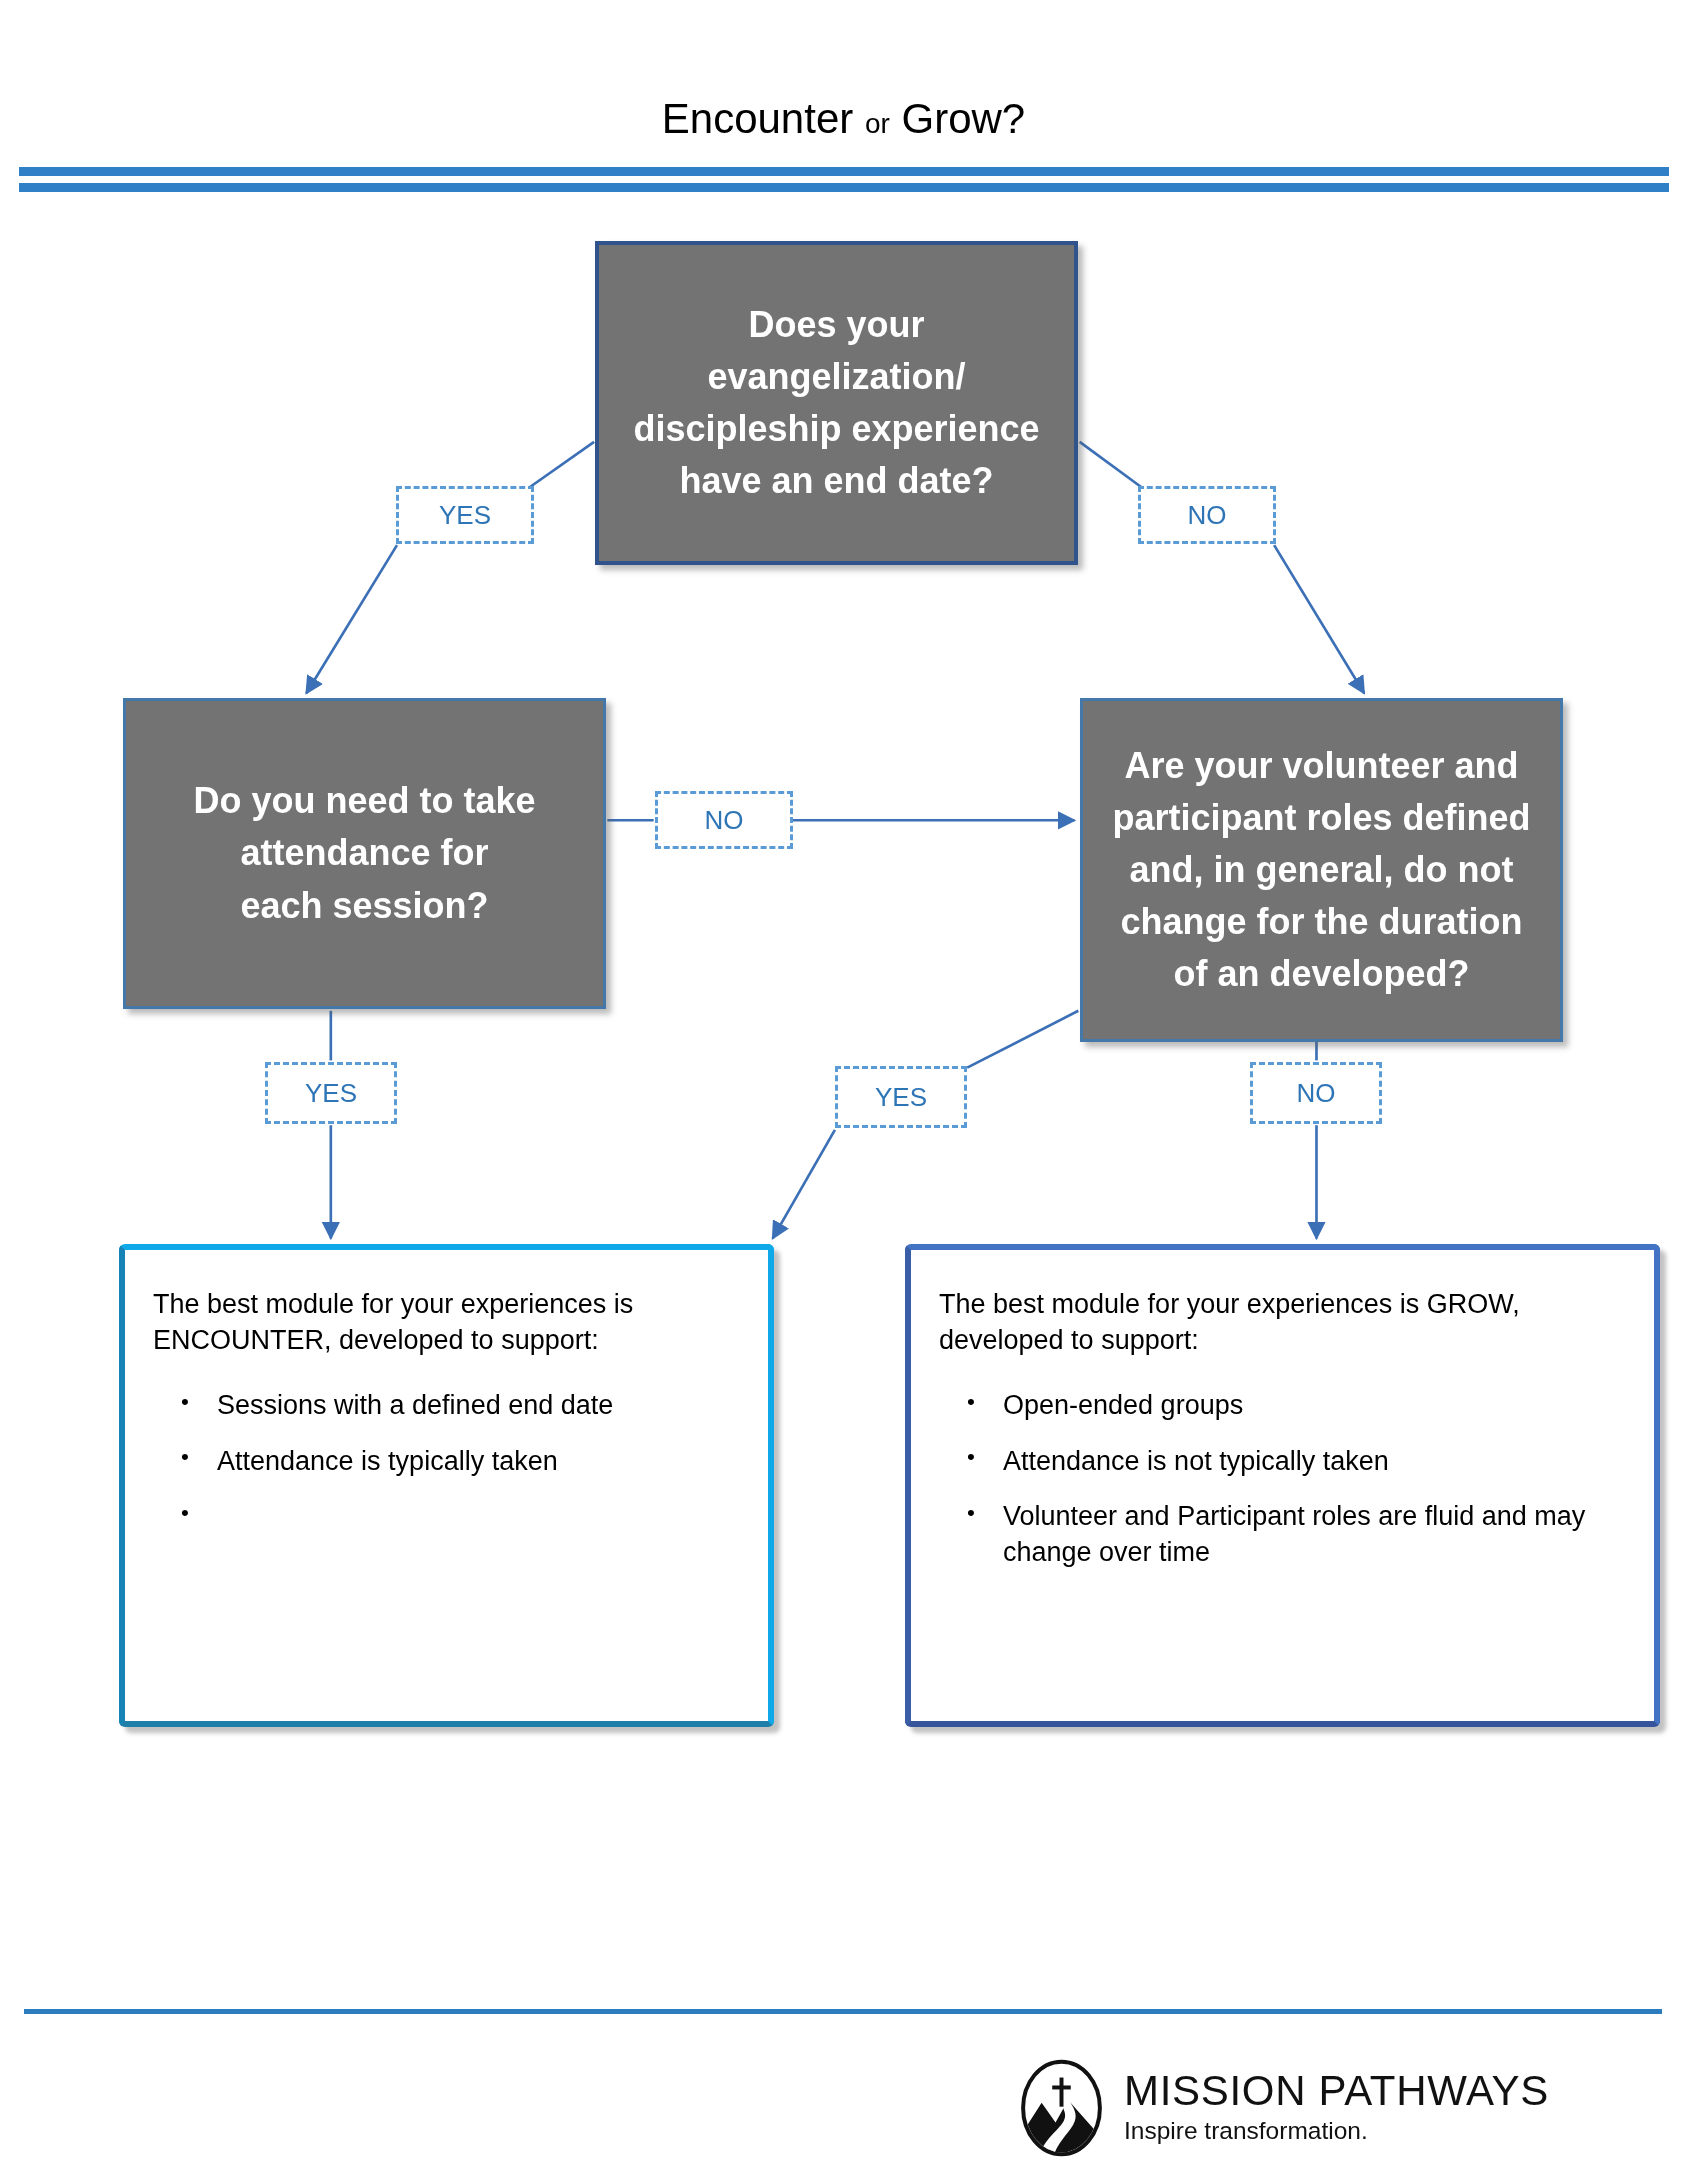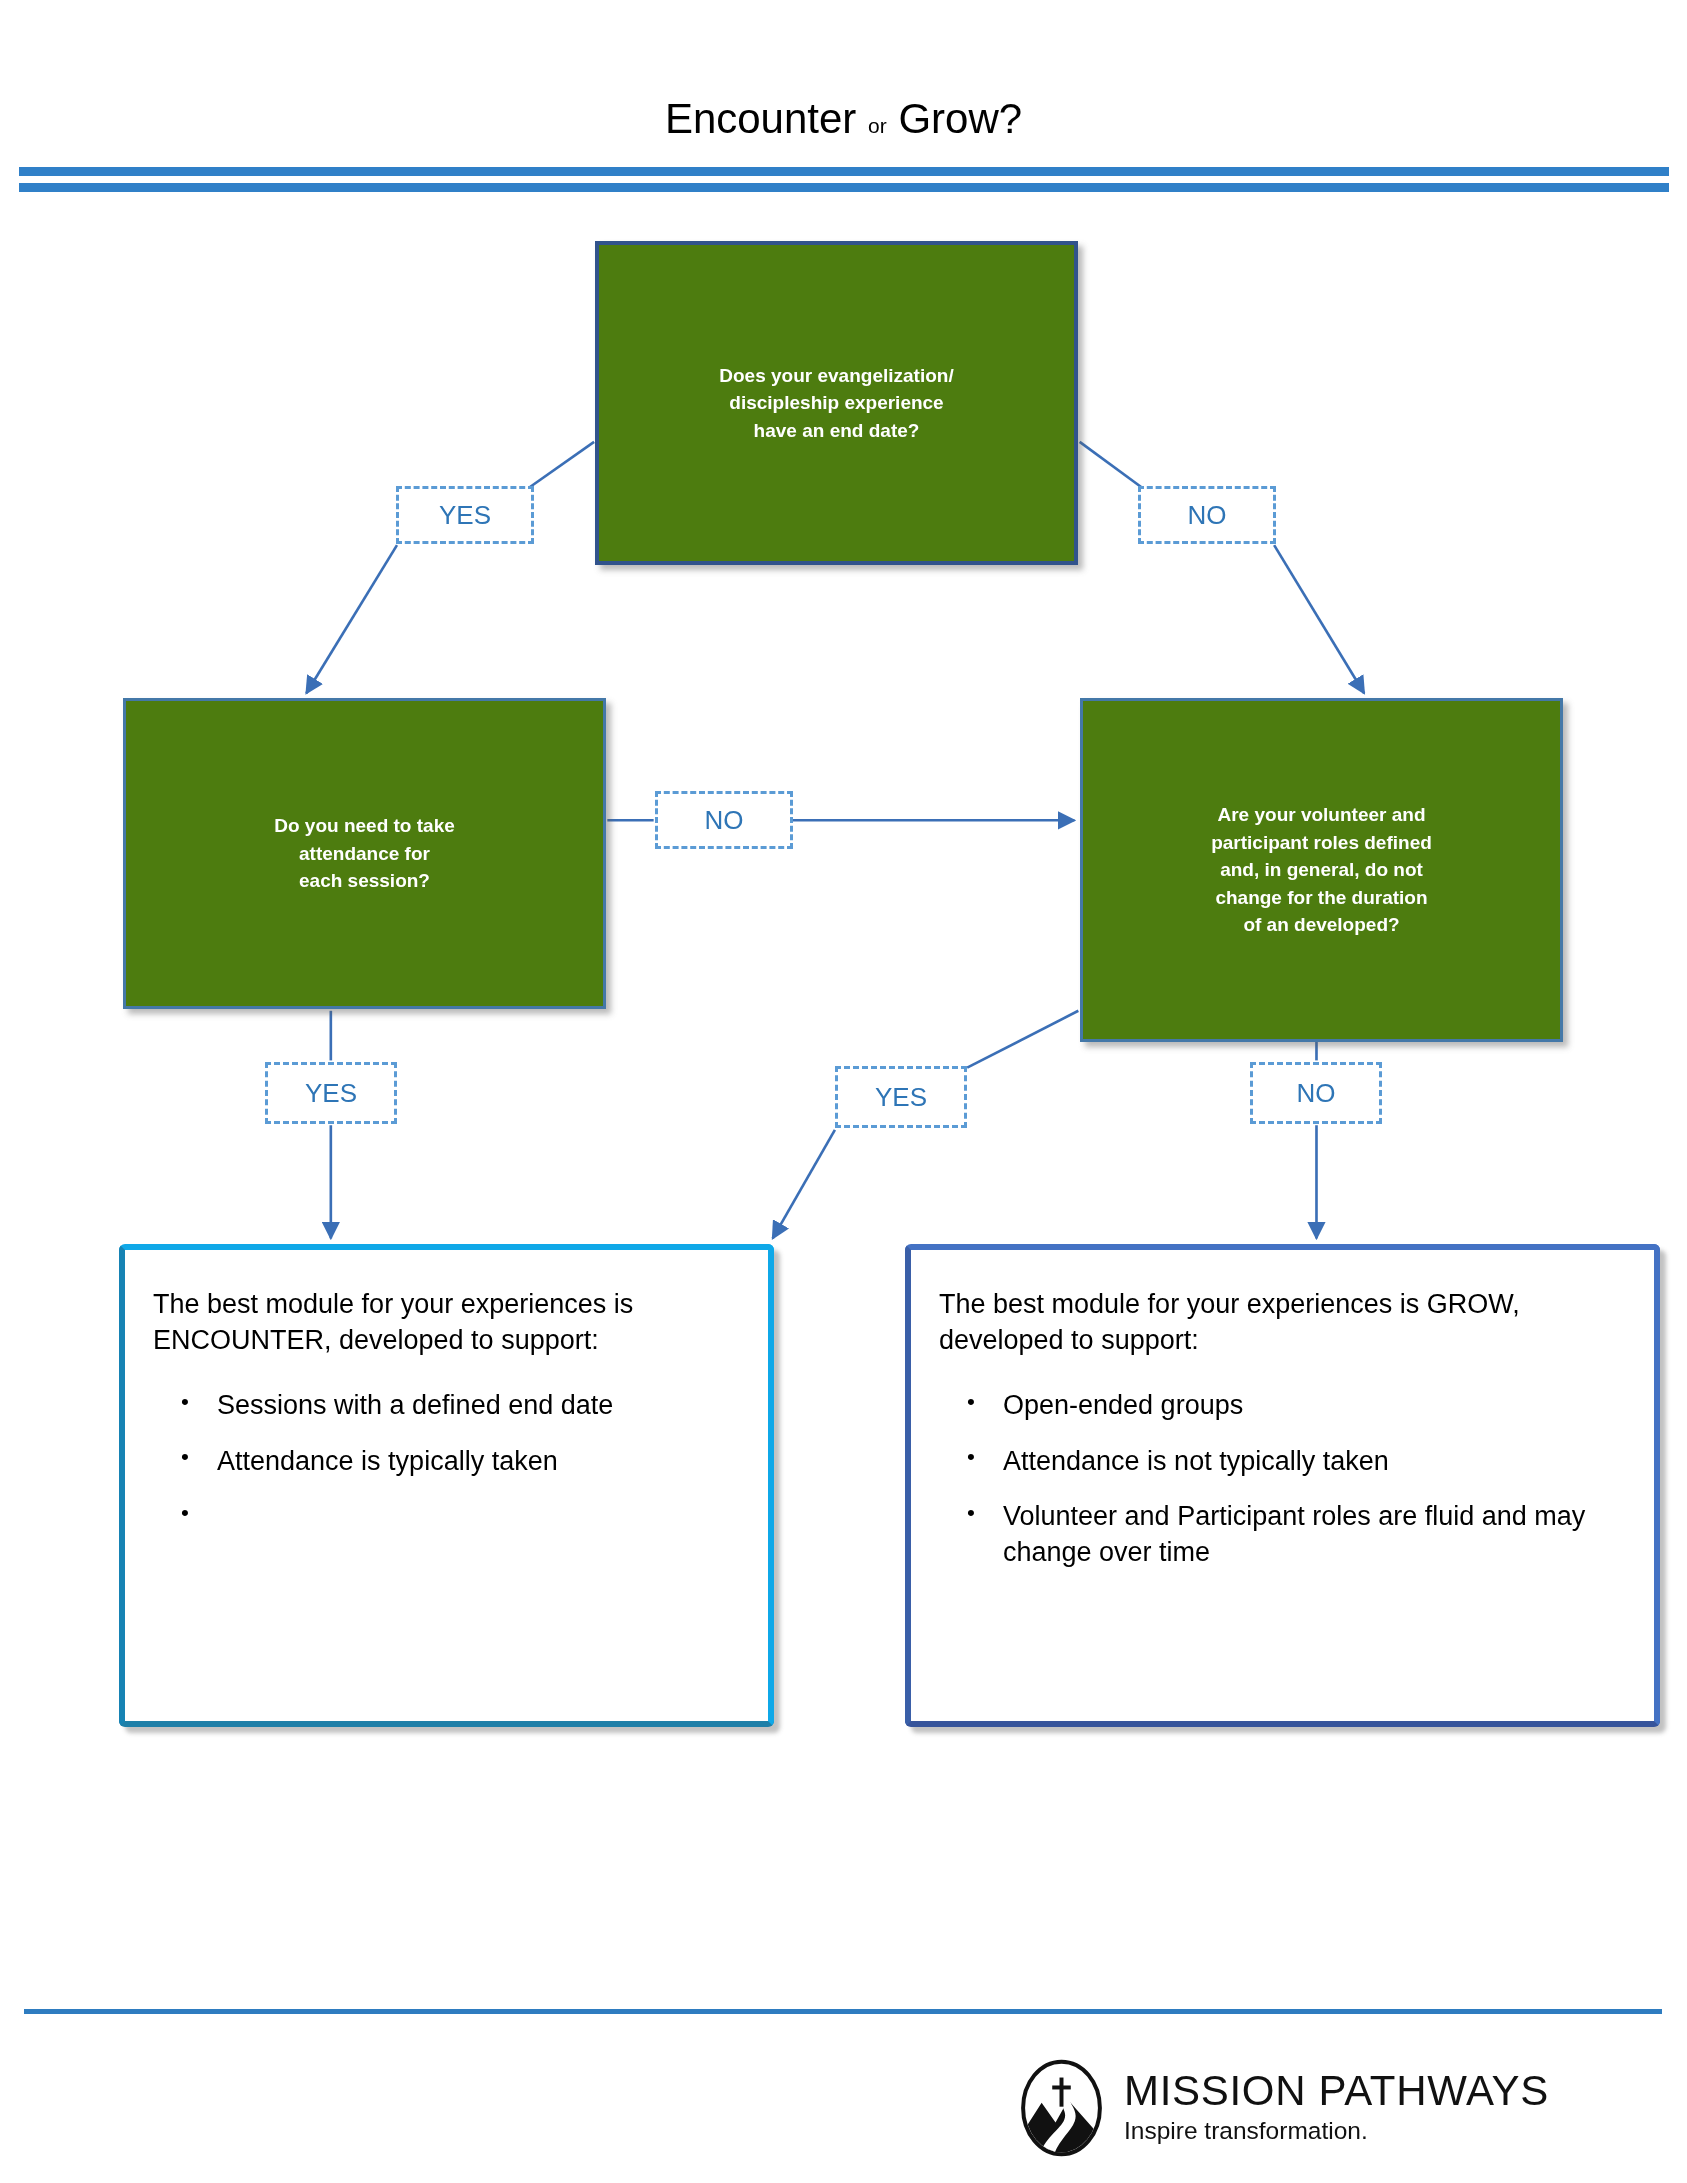--- a/index.html
+++ b/index.html
@@ -28,44 +28,44 @@
     left: 0;
     top: 98px;
     width: 1687px;
     text-align: center;
     font-size: 42px;
     color: #000000;
     line-height: 1;
     white-space: nowrap;
   }
   #doc-title .title-conj {
-    font-size: 21px;
+    font-size: 28px;
     vertical-align: baseline;
   }
   .header-rule {
     position: absolute;
     left: 18.5px;
     width: 1650px;
     height: 8.6px;
     background: #3080C8;
   }
   #header-rule-top  { top: 167px; }
   #header-rule-bot  { top: 183px; }
 
   
   .decision-box {
     position: absolute;
-    background: #4d7c0f;
+    background: #737373;
     box-sizing: border-box;
     display: flex;
     align-items: center;
     justify-content: center;
     color: #ffffff;
     font-weight: bold;
-    font-size: 19px;
+    font-size: 36px;
     line-height: 1.45;
     text-align: center;
     box-shadow: 4.6px 5.3px 6px rgba(90,90,90,0.42);
     z-index: 4;
   }
   #box-end-date {
     left: 595px;
     top: 241px;
     width: 483px;
     height: 324px;

